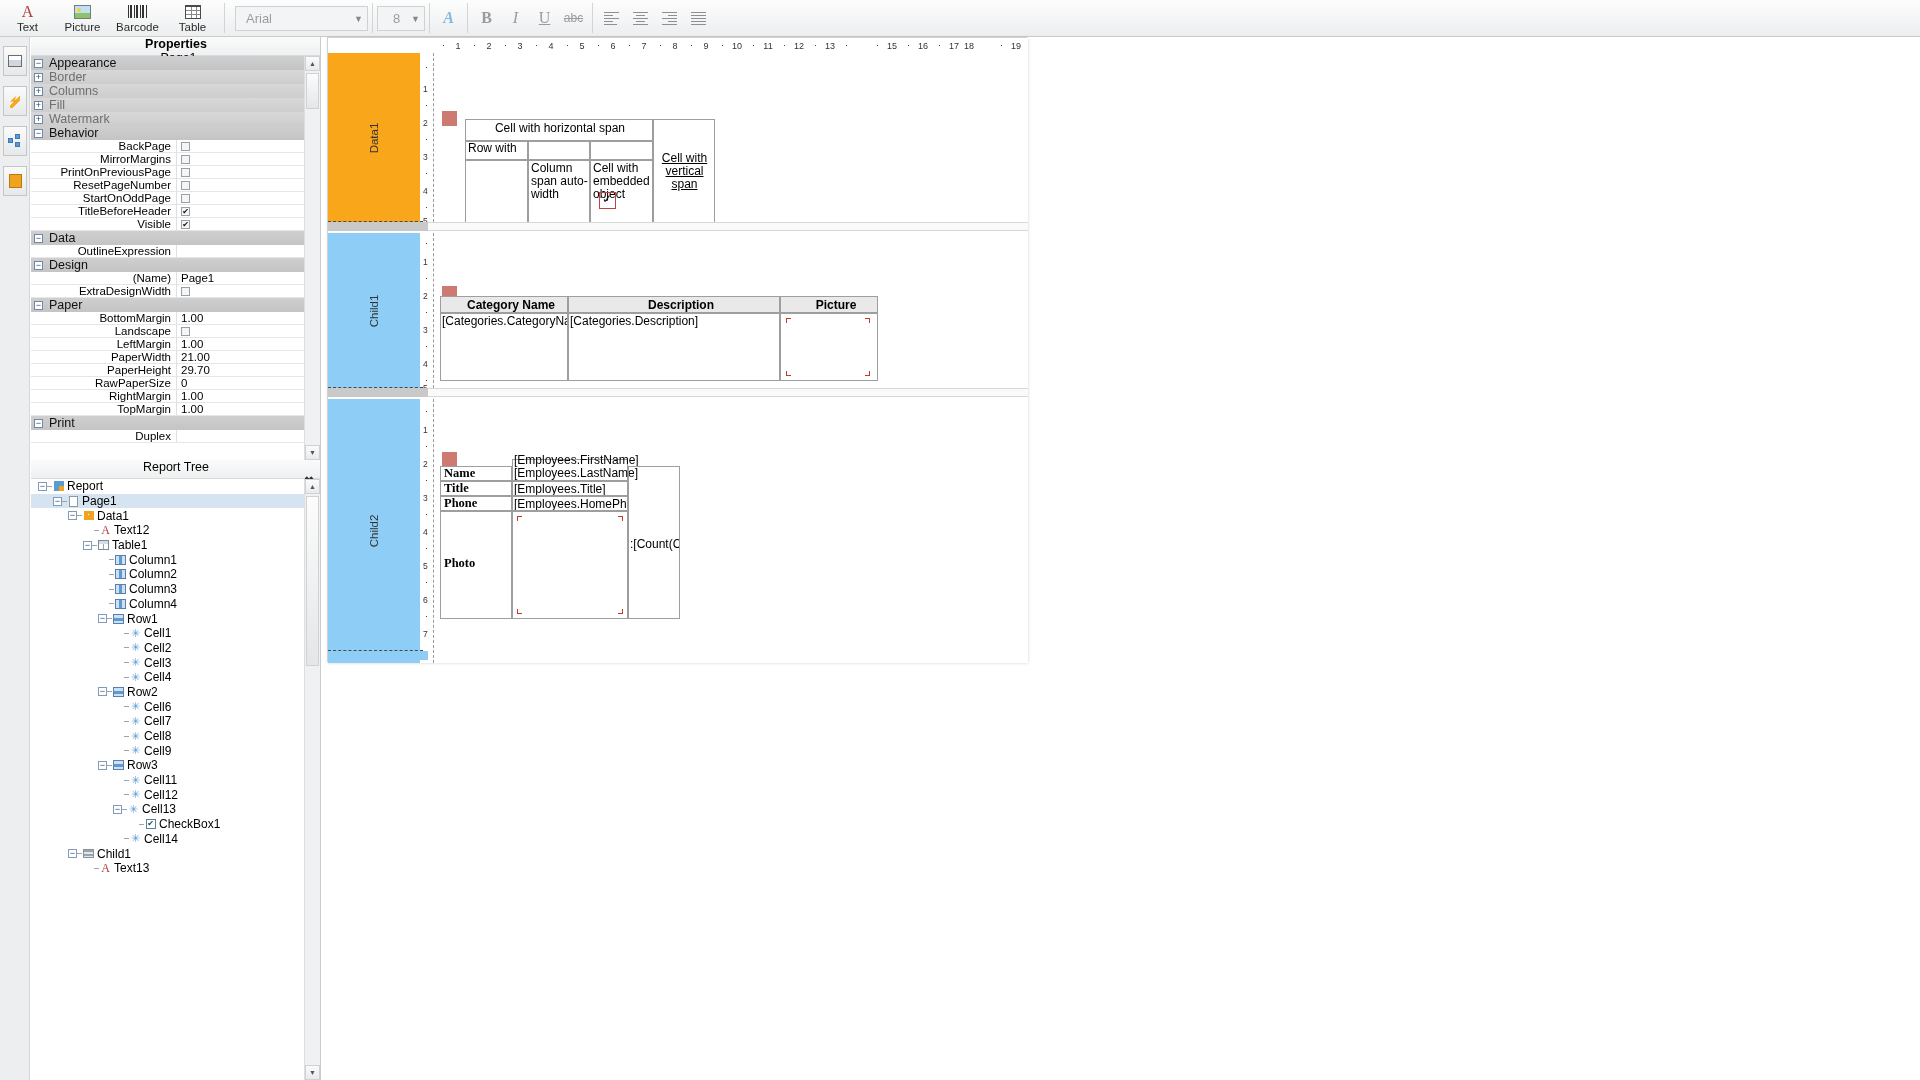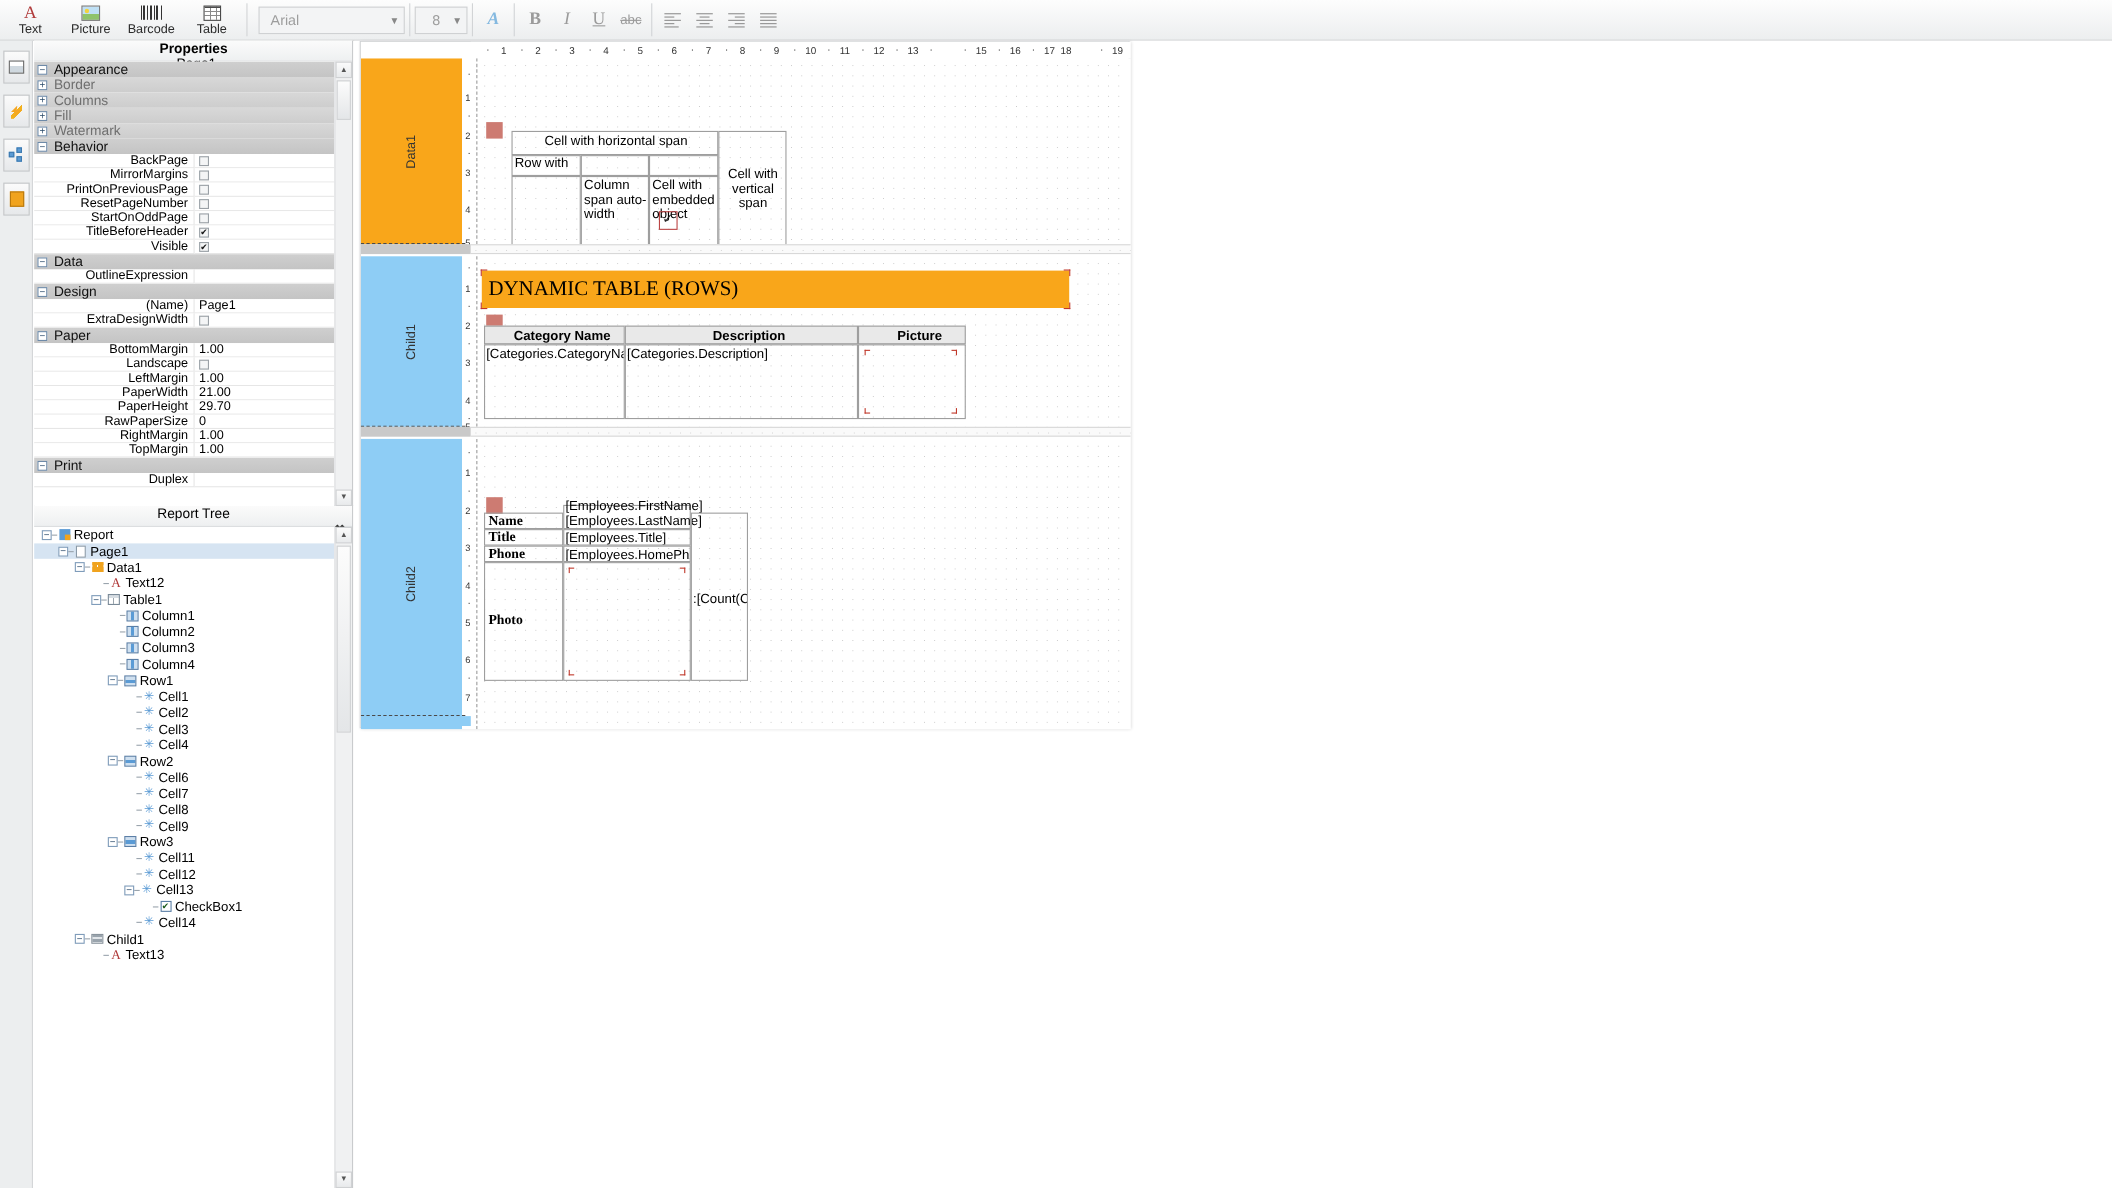--- a/index.html
+++ b/index.html
@@ -877,21 +877,21 @@
 
             <div class="rbox" style="left:31px;top:107px;width:63px;height:64px;"></div>
             <div class="rbox" style="left:94px;top:107px;width:62px;height:64px;"></div>
             <div class="ctext" style="left:97px;top:109px;width:58px;">Column span auto-width</div>
 
             <div class="rbox" style="left:156px;top:107px;width:63px;height:64px;"></div>
             <div class="ctext" style="left:159px;top:109px;width:60px;">Cell with embedded object</div>
             <div class="emb-obj" style="left:165px;top:139px;"></div>
 
             <div class="rbox" style="left:219px;top:66px;width:62px;height:105px;"></div>
-            <div class="ctext" style="left:222px;top:99px;width:57px;text-align:center;">Cell with vertical span</div>
+            <div class="ctext" style="left:222px;top:99px;width:57px;text-align:center;text-decoration:underline;">Cell with vertical span</div>
           </div>
         </div>
 
         <div class="dashed-top" style="top:168px;width:95px;"></div>
         <div class="band-sep" style="top:169px;width:100px;height:9px;"></div>
         <div class="band-sep2" style="top:169px;left:100px;width:600px;"></div>
 
         <div class="band" style="top:180px;height:155px;">
           <div class="band-label band-blue">
             <span>Child1</span>
@@ -903,27 +903,20 @@
             <span class="rt" style="top:58px">2</span>
             <span class="rd" style="top:79px"></span>
             <span class="rt" style="top:92px">3</span>
             <span class="rd" style="top:113px"></span>
             <span class="rt" style="top:126px">4</span>
             <span class="rd" style="top:147px"></span>
             <span class="rt" style="top:150px">5</span>
           </div>
           <div class="band-body" style="width:588px;height:155px;">
 
-            <div class="title-box" style="left:4px;top:13px;width:534px;height:34px;">
-              <span>DYNAMIC TABLE (ROWS)</span>
-              <i class="sel-corner sc-tl"></i>
-              <i class="sel-corner sc-bl"></i>
-              <i class="sel-corner sc-tr"></i>
-              <i class="sel-corner sc-br"></i>
-            </div>
 
             <div class="drag-handle" style="left:8px;top:53px;"></div>
 
             <div class="dt-head" style="left:6px;top:63px;width:128px;height:17px;">Category Name</div>
             <div class="dt-head" style="left:134px;top:63px;width:212px;height:17px;">Description</div>
             <div class="dt-head" style="left:346px;top:63px;width:98px;height:17px;">Picture</div>
 
             <div class="dt-cell" style="left:6px;top:80px;width:128px;height:68px;">[Categories.CategoryNar</div>
             <div class="dt-cell" style="left:134px;top:80px;width:212px;height:68px;">[Categories.Description]</div>
             <div class="dt-cell" style="left:346px;top:80px;width:98px;height:68px;">

